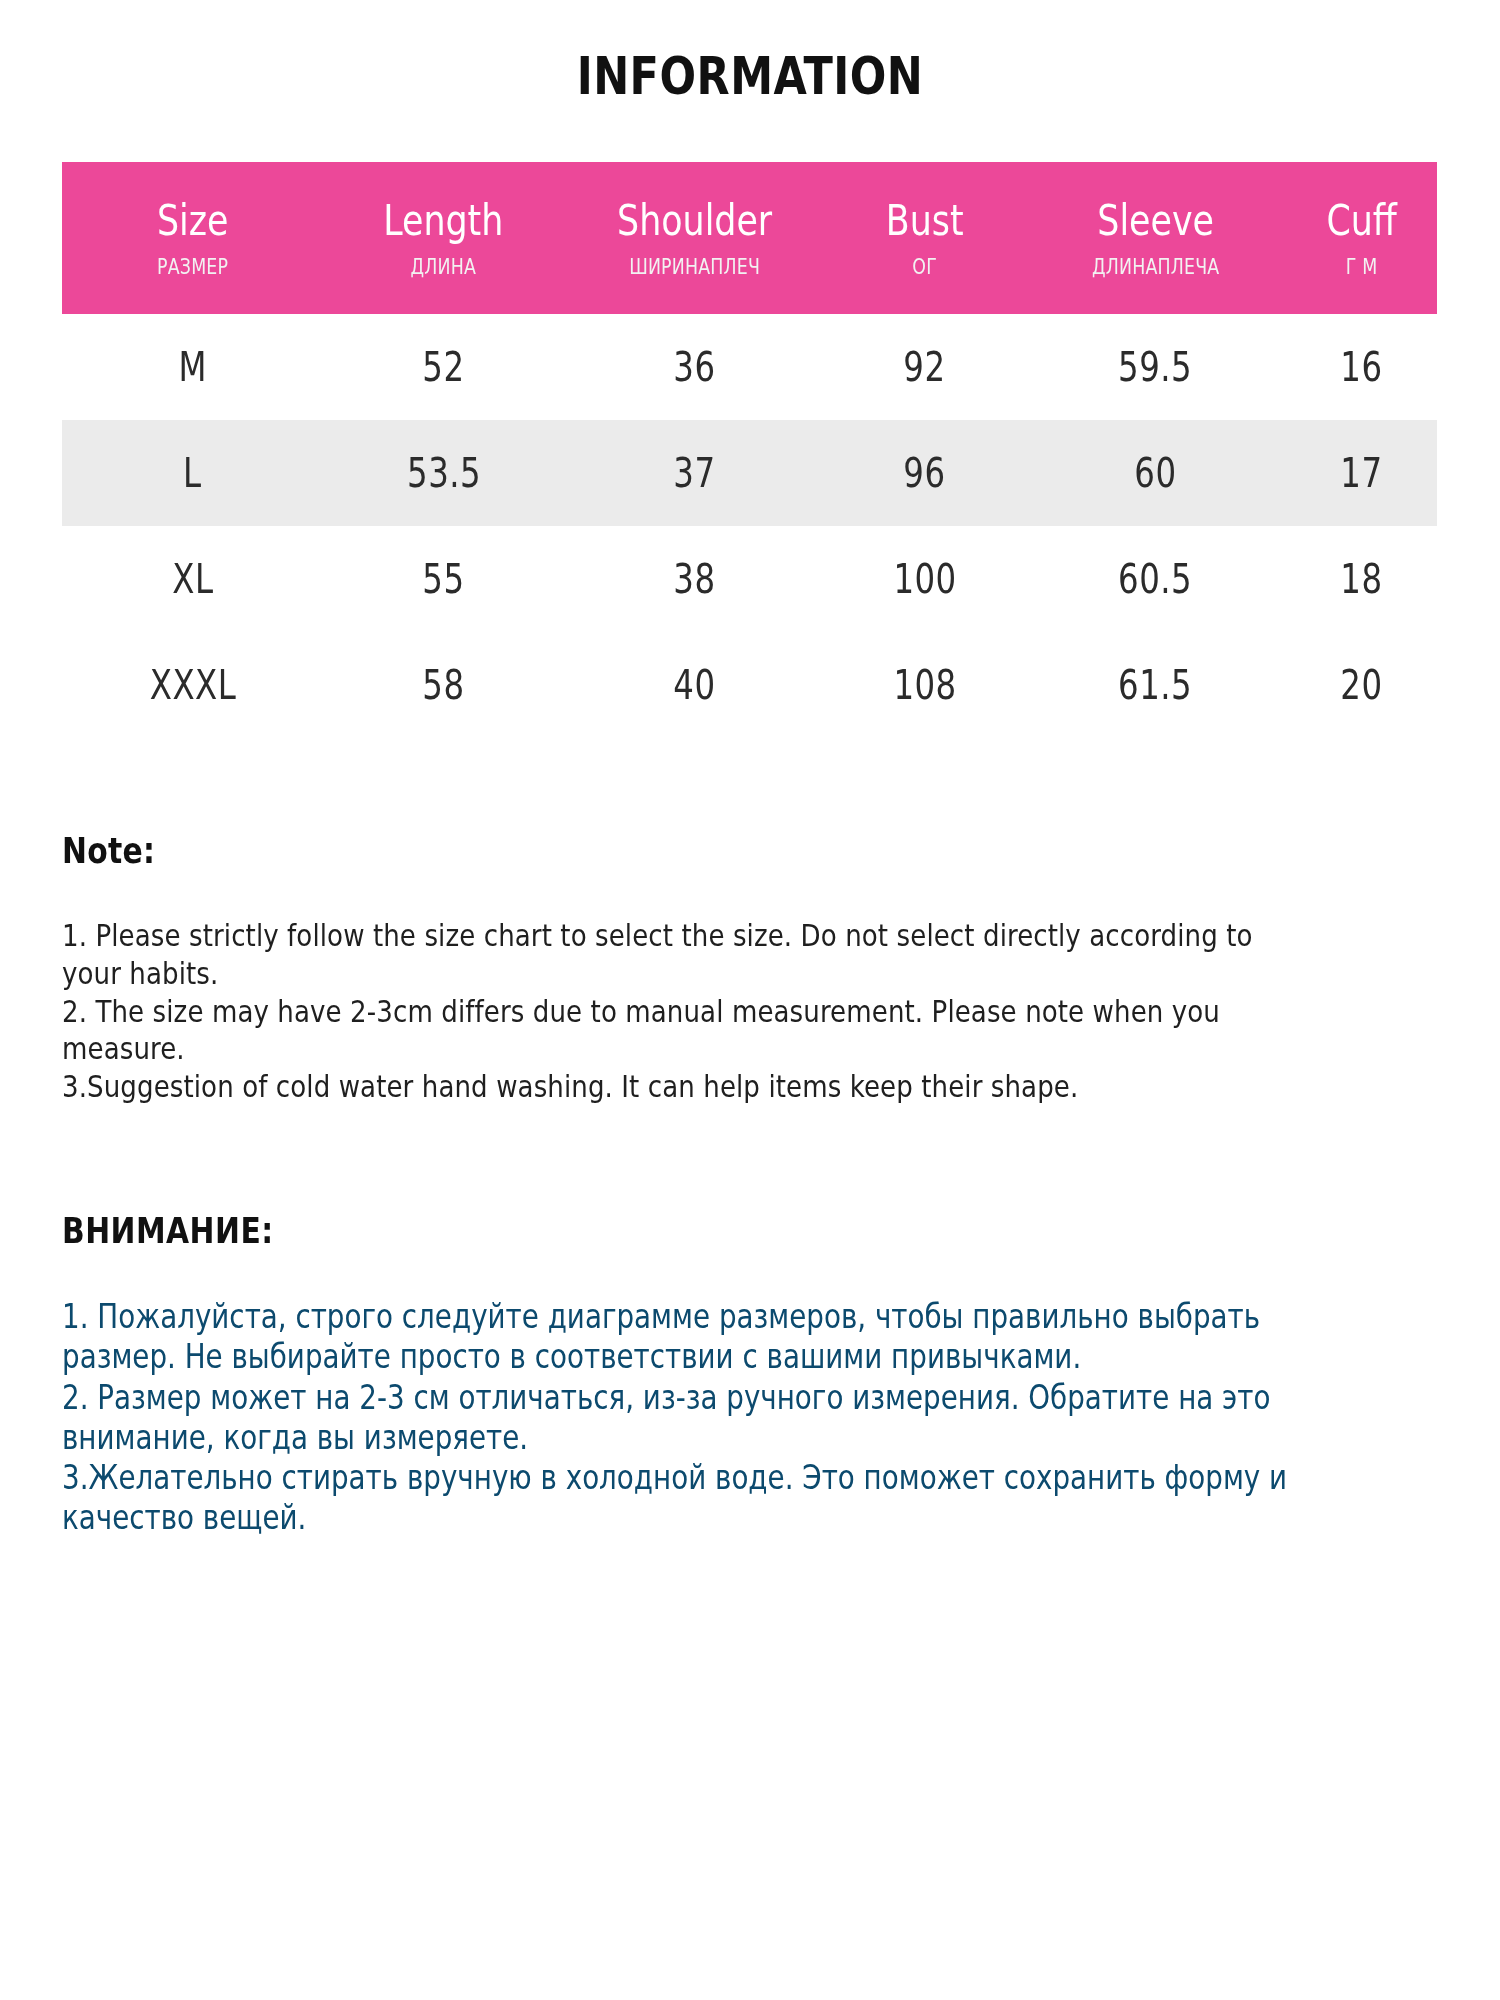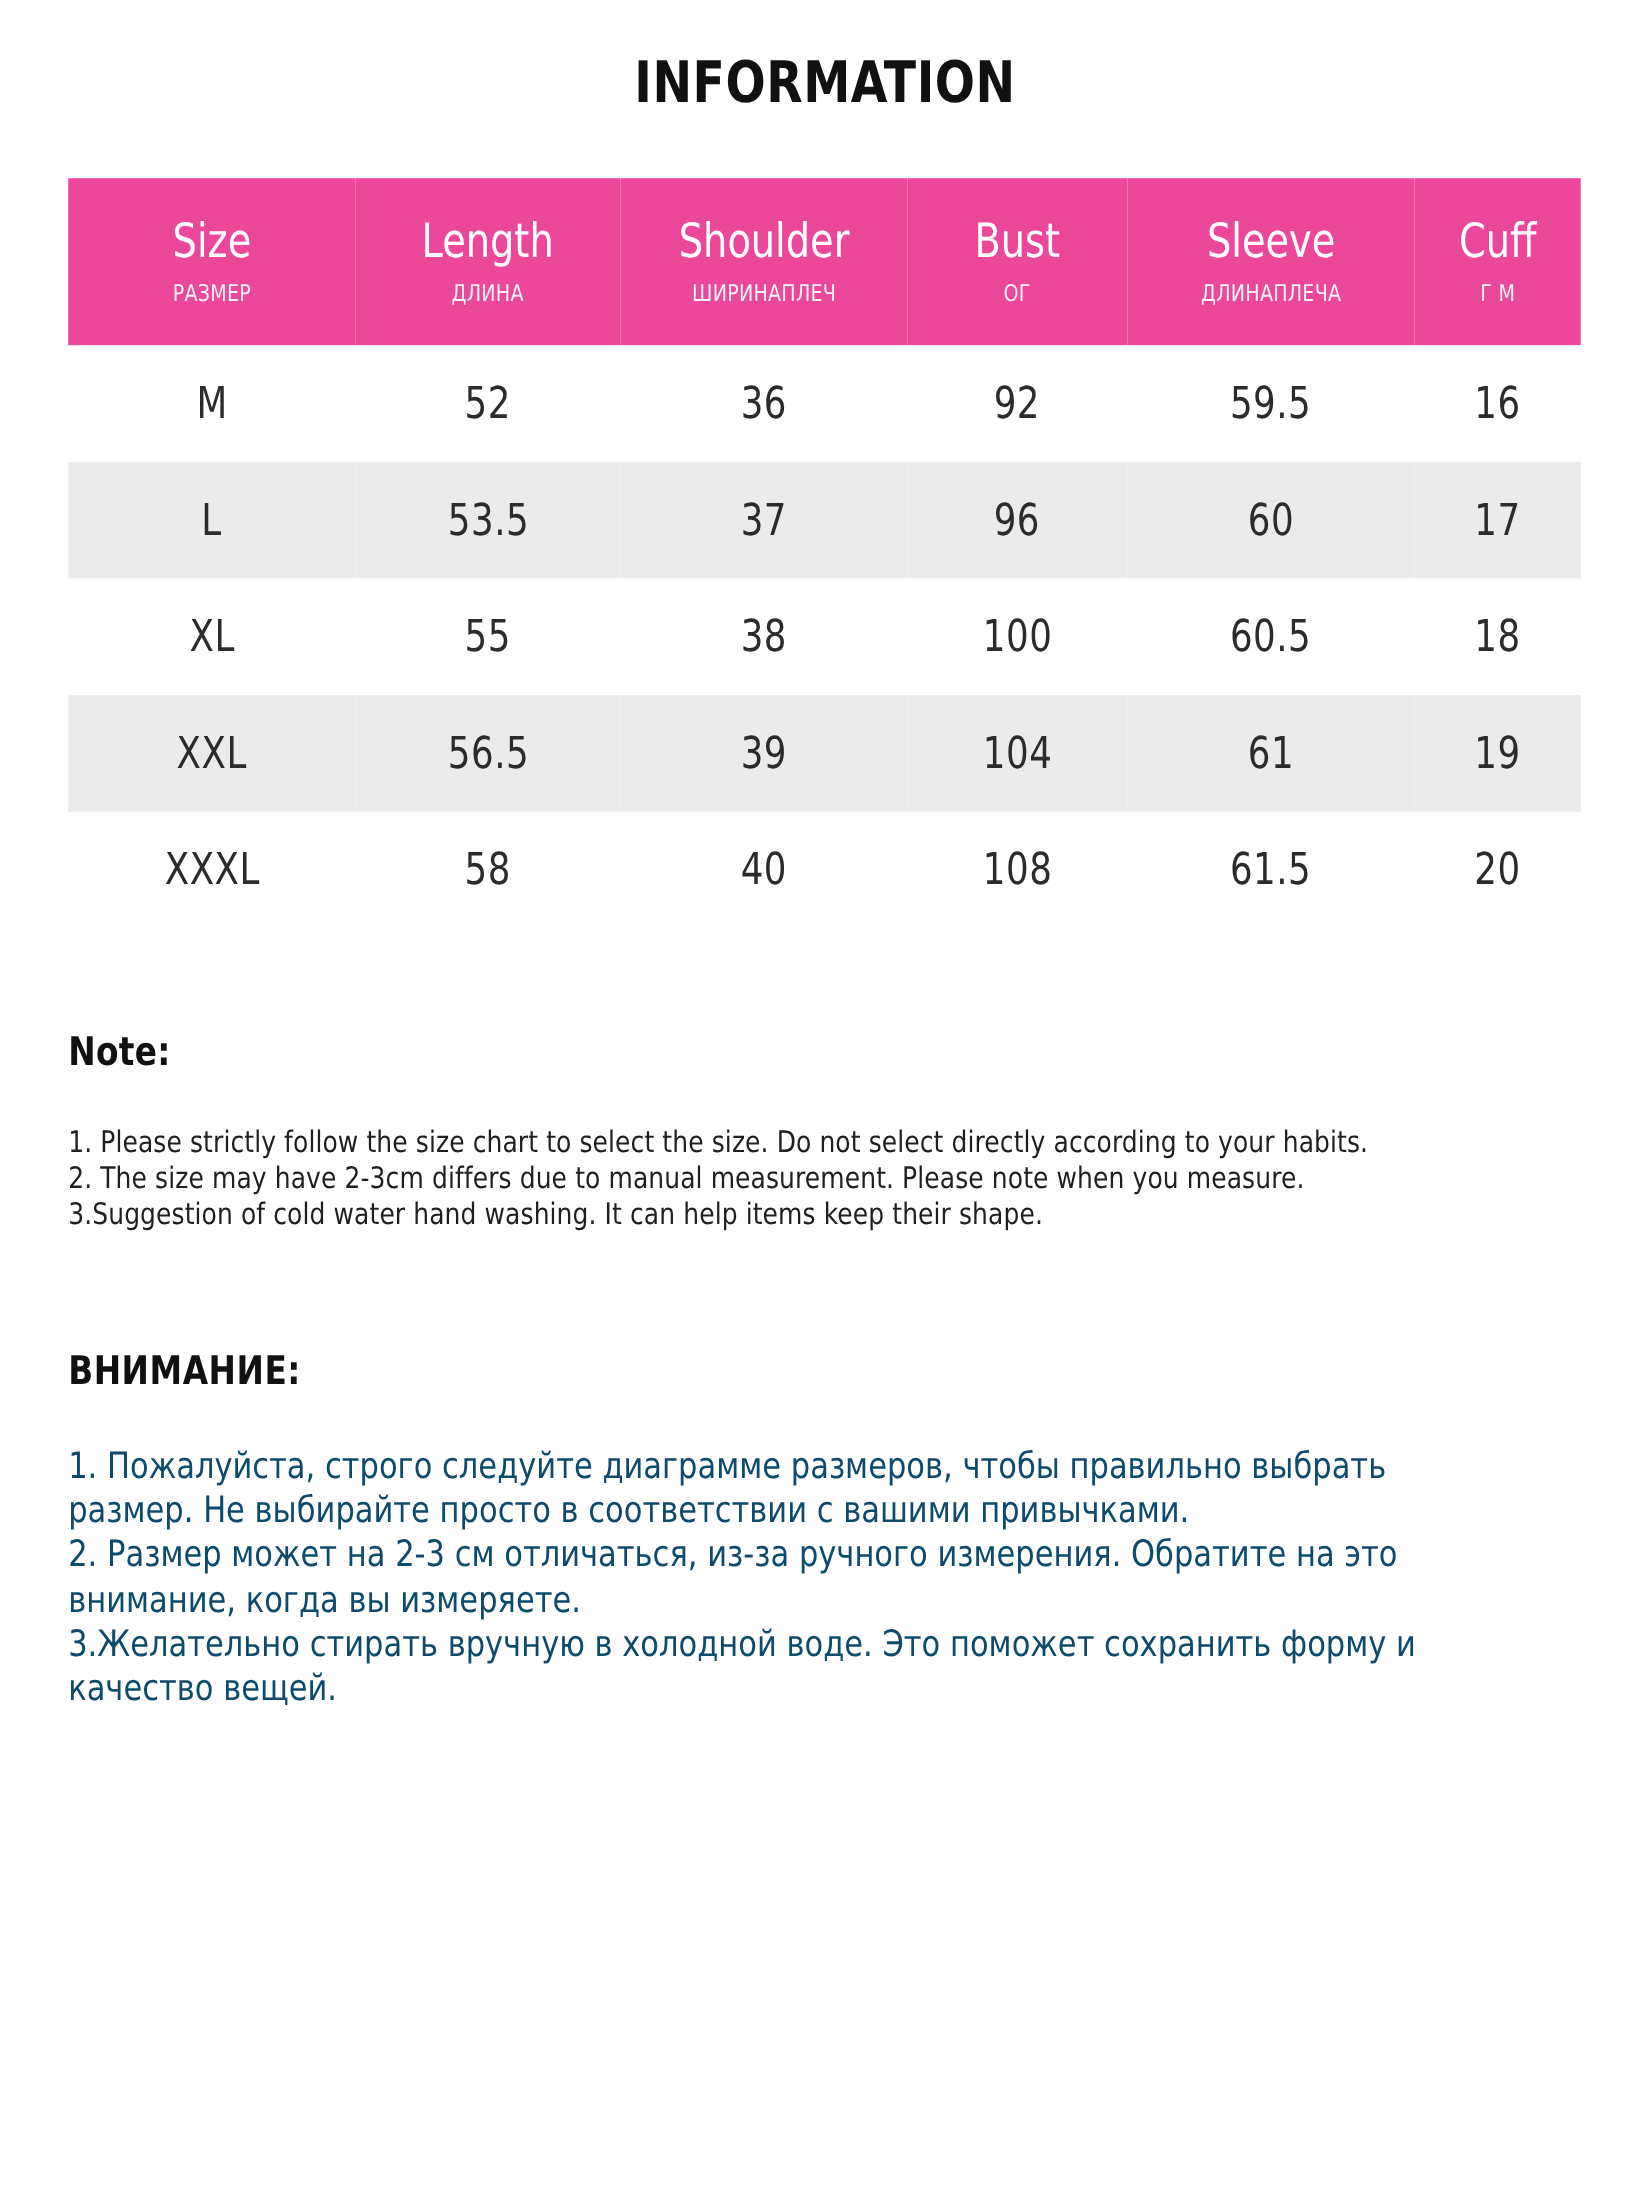--- a/index.html
+++ b/index.html
@@ -108,21 +108,21 @@
     font-weight: 700;
     color: #111111;
     letter-spacing: 0.3px;
     transform: scaleX(0.92);
     transform-origin: left center;
     display: block;
     margin-bottom: 0;
   }
   .notes-body {
     margin-top: 46px;
-    font-size: 27px;
+    font-size: 31px;
     font-weight: 300;
     line-height: 1.22;
     color: #1f1f1f;
     letter-spacing: 0.1px;
     max-width: 1340px;
   }
   .notes-body p {
     margin: 0;
     padding: 0;
     transform: scaleX(0.935);
@@ -216,28 +216,20 @@
           <td><span class="cell">17</span></td>
         </tr>
         <tr class="row-odd">
           <td><span class="cell">XL</span></td>
           <td><span class="cell">55</span></td>
           <td><span class="cell">38</span></td>
           <td><span class="cell">100</span></td>
           <td><span class="cell">60.5</span></td>
           <td><span class="cell">18</span></td>
         </tr>
-        <tr class="row-even">
-          <td><span class="cell">XXL</span></td>
-          <td><span class="cell">56.5</span></td>
-          <td><span class="cell">39</span></td>
-          <td><span class="cell">104</span></td>
-          <td><span class="cell">61</span></td>
-          <td><span class="cell">19</span></td>
-        </tr>
         <tr class="row-odd">
           <td><span class="cell">XXXL</span></td>
           <td><span class="cell">58</span></td>
           <td><span class="cell">40</span></td>
           <td><span class="cell">108</span></td>
           <td><span class="cell">61.5</span></td>
           <td><span class="cell">20</span></td>
         </tr>
       </tbody>
     </table>

